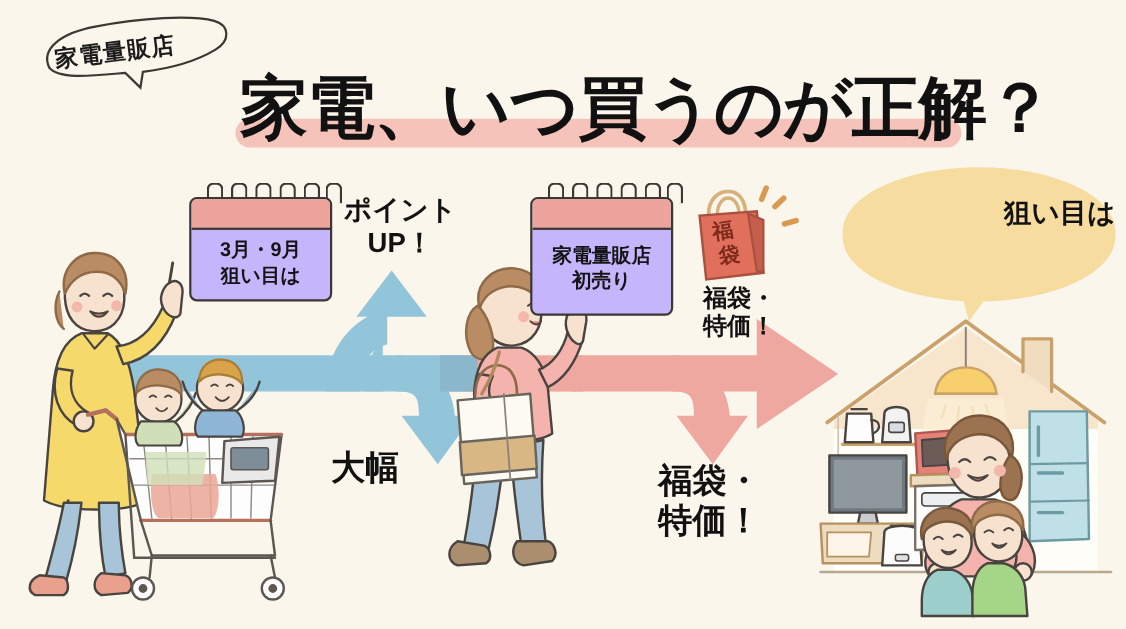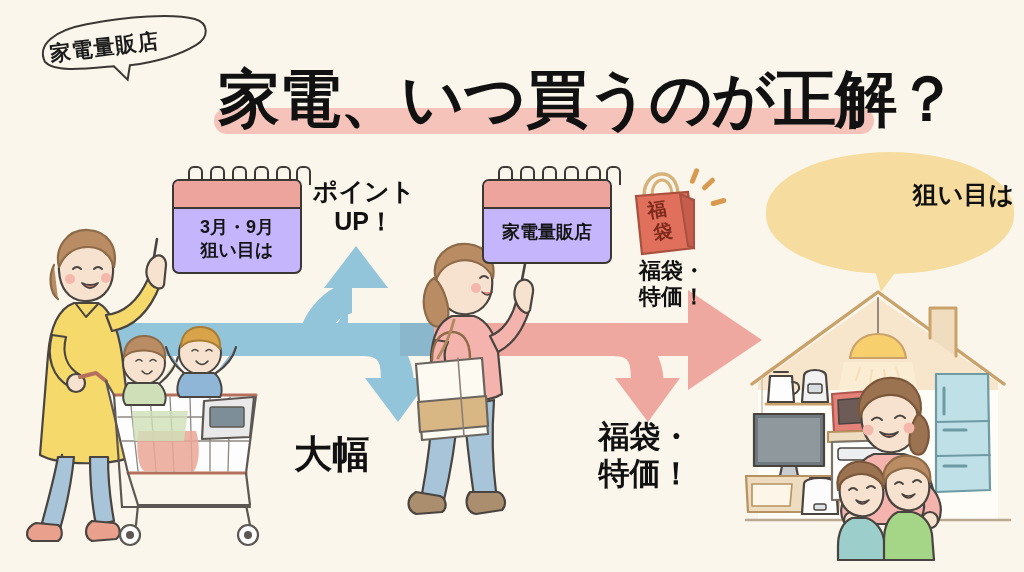--- a/index.html
+++ b/index.html
@@ -398,31 +398,32 @@
         <span class="ring" style="left:28px"></span>
         <span class="ring" style="left:50px"></span>
         <span class="ring" style="left:72px"></span>
         <span class="ring" style="left:94px"></span>
         <span class="ring" style="left:114px"></span>
       </div>
       <div class="cal-body">
         <div class="cal-head"></div>
         <div class="cal-lines" style="padding:12px 4px 18px;">
           <div>家電量販店</div>
+          <div>初売り</div>
         </div>
       </div>
     </div>
   </div>
 
   <div class="abs label-blk" style="left:300px;top:176px;width:128px;font-size:25px;">
     <div>ポイント</div>
     <div>UP！</div>
   </div>
 
-  <div class="abs label-blk" style="left:252px;top:432px;width:160px;font-size:38px;">
+  <div class="abs label-blk" style="left:252px;top:406px;width:160px;font-size:31px;">
     <div>大幅</div>
   </div>
 
   <div class="abs fuku">
     <svg width="78" height="88" viewBox="0 0 78 88">
       <path d="M16 24 C16 8 26 2 34 2 C42 2 50 8 50 24" fill="none" stroke="#d6b27a" stroke-width="3.4"></path>
       <path d="M24 24 C24 12 30 8 34 8 C38 8 44 12 44 24" fill="none" stroke="#d6b27a" stroke-width="3"></path>
       <path d="M8 24 L60 20 L66 76 L14 82 Z" fill="#e0705c" stroke="#a9503f" stroke-width="2.2"></path>
       <path d="M52 22 L66 28 L66 76 L60 74 Z" fill="#c55e4c" stroke="#a9503f" stroke-width="2"></path>
       <text x="30" y="44" font-family="'Liberation Sans',sans-serif" font-size="19" font-weight="700" fill="#7d2a1c" text-anchor="middle" transform="rotate(-9 30 44)">福</text>

